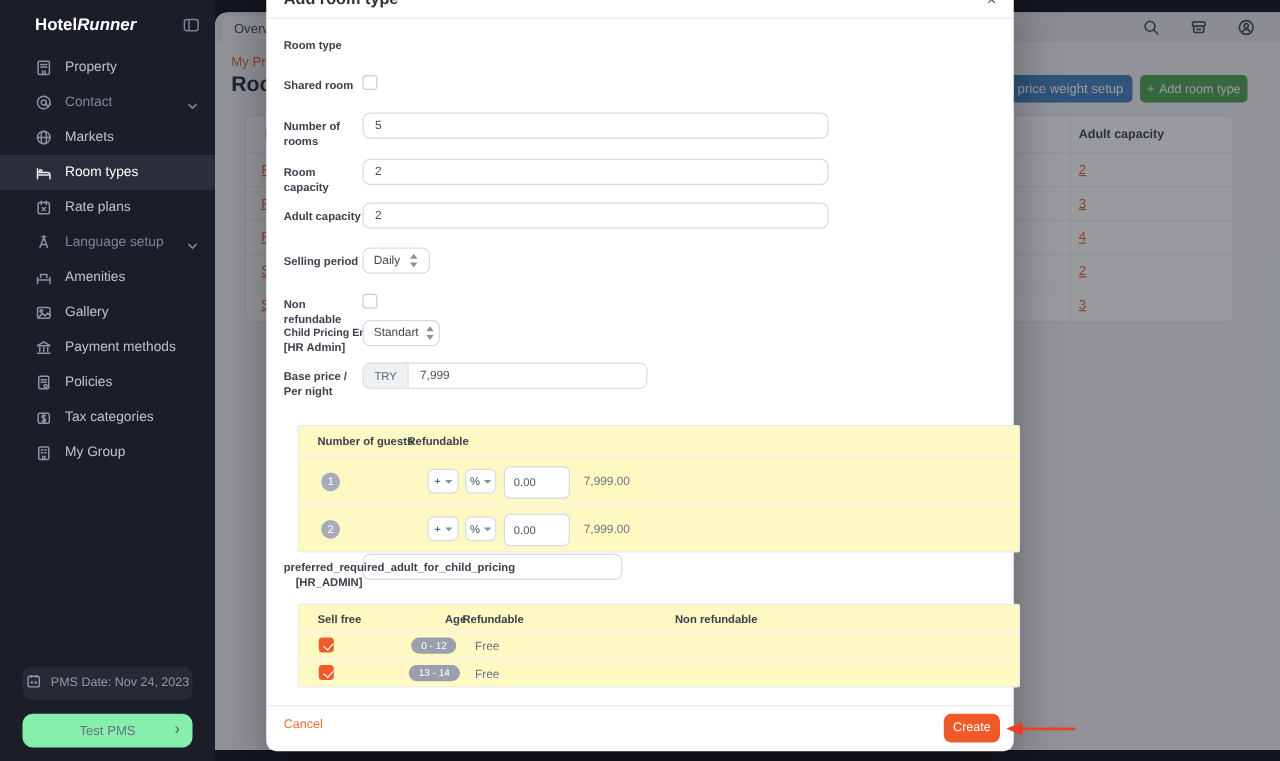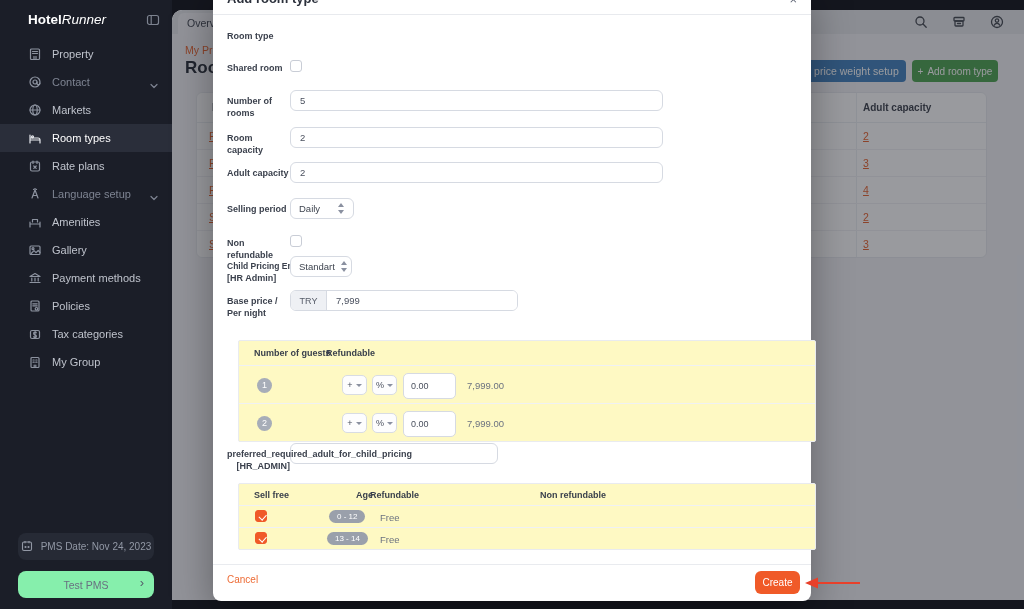--- a/index.html
+++ b/index.html
@@ -7,21 +7,21 @@
   body {
     position: relative; overflow: hidden;
     background: #14161e;
     font-family: "Liberation Sans", sans-serif;
     -webkit-font-smoothing: antialiased;
   }
   
   .sidebar { position:absolute; left:0; top:0; width:172px; height:609px; background:#1b1e28; z-index:1; }
   .logo { position:absolute; left:28px; top:12px; font-size:13.5px; color:#fff; white-space:nowrap; }
   .logo b { font-weight:bold; }
-  .logo i { font-weight:normal; font-style:italic;margin-top:24px; }
+  .logo i { font-weight:bold; font-style:italic;margin-top:24px; }
   .collapse-btn { position:absolute; right:12px; top:13px; width:14px; height:14px; }
   .nav { position:absolute; left:0; top:40px; right:0; }
   .nav-item { position:relative; height:28px; display:flex; align-items:center; gap:10px; padding-left:28px; font-size:11px; color:#bfc3cc; cursor:default; }
   .nav-item.dim { color:#7e8492;align-items:center; }
   .nav-item.active { background:#2a2e3a; color:#ffffff; }
   .nav-item .nicon { width:14px; height:14px; flex:0 0 14px; display:flex; align-items:center; justify-content:center; }
   .nav-item svg { stroke:#8d93a0; fill:none; stroke-width:1.2; stroke-linecap:round; stroke-linejoin:round; }
   .nav-item.active svg { stroke:#e8eaee; }
   .nav-item .chev { position:absolute; right:14px; top:11px; width:8px; height:6px; }
   .pill { position:absolute; left:18px; width:136px; height:27px; border-radius:8px; display:flex; align-items:center; justify-content:center; gap:8px; }
@@ -310,21 +310,21 @@
   <div class="flabel" style="top:109px;">Number of rooms</div>
   <input class="tinput" style="top: 104px; width: 373px;" value="5">
 
   <div class="flabel" style="top:146px;">Room capacity</div>
   <input class="tinput" style="top: 141px; width: 373px;" value="2">
 
   <div class="flabel" style="top:181px;">Adult capacity</div>
   <input class="tinput" style="top: 176px; width: 373px;" value="2">
 
   <div class="flabel" style="top:217px;">Selling period</div>
-  <div class="selectbox" style="top:212px; width:64px;">
+  <div class="selectbox" style="top:212px; width:54px;">
     <span>Daily</span>
     <span class="updown"></span>
   </div>
 
   <div class="flabel" style="top:251px;">Non refundable</div>
   <span class="cb" style="left:77px; top:249px;"></span>
 
   <div class="flabel" style="top:274px; width:64px; white-space:nowrap; overflow:hidden; font-size:8.5px;">Child Pricing Engine</div>
   <div class="flabel" style="top:286px;">[HR Admin]</div>
   <div class="selectbox" style="top:270px; width:62px;">

